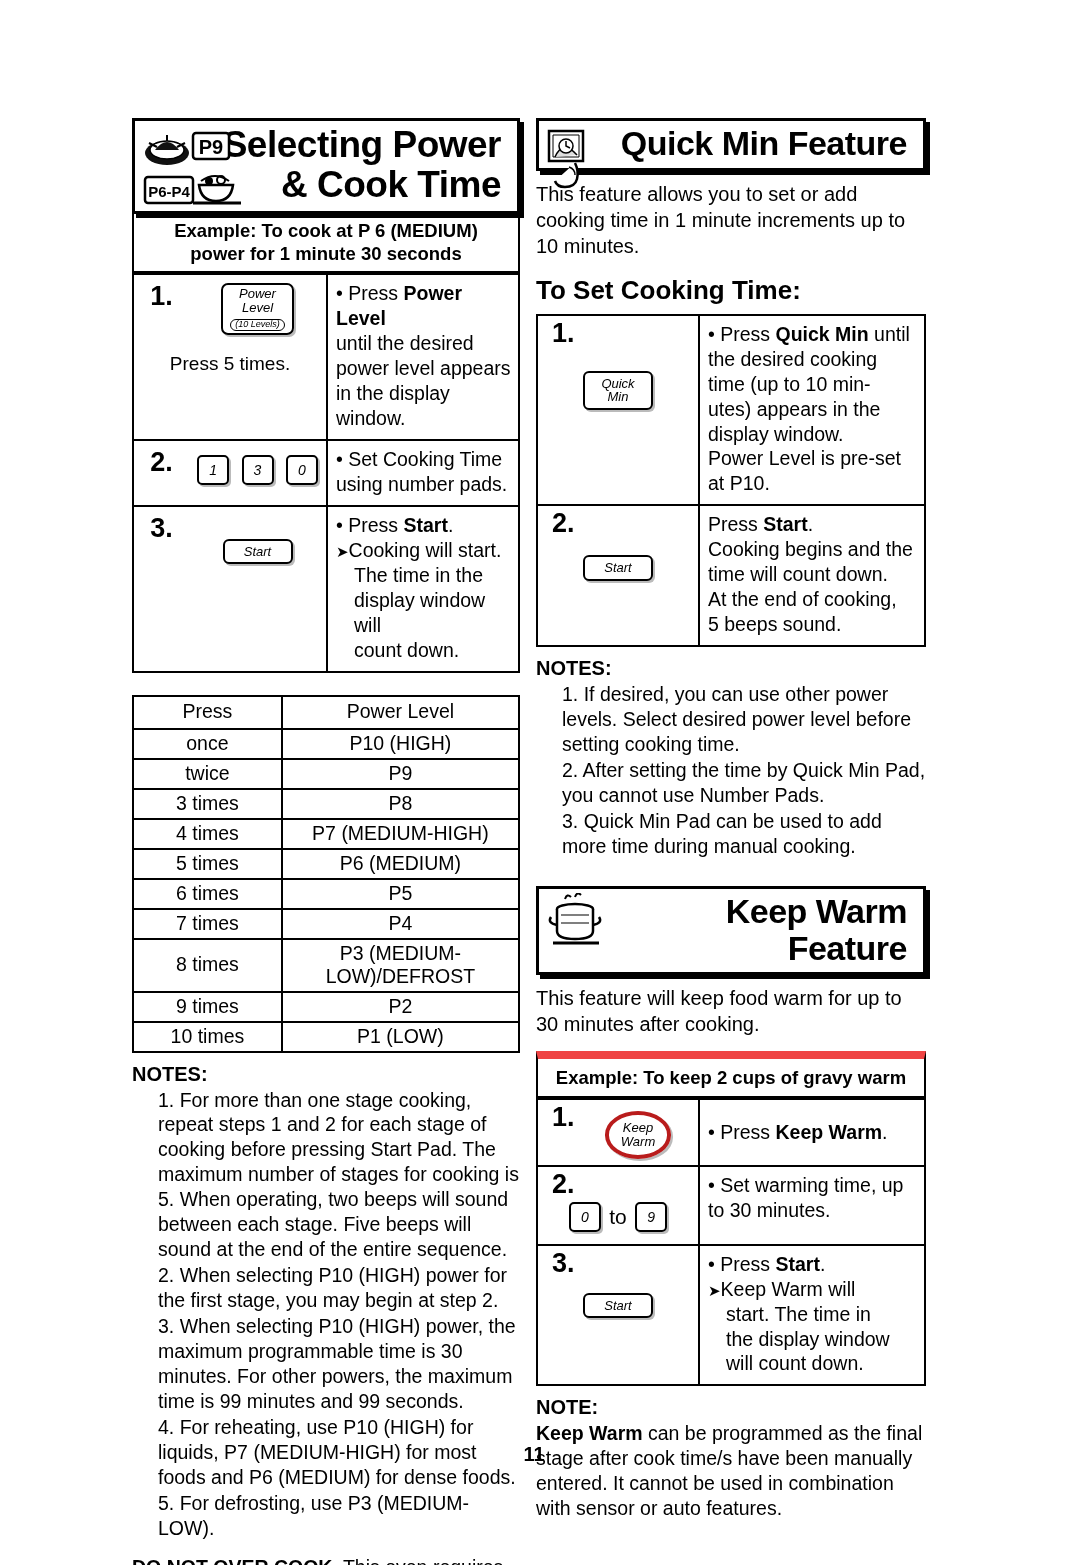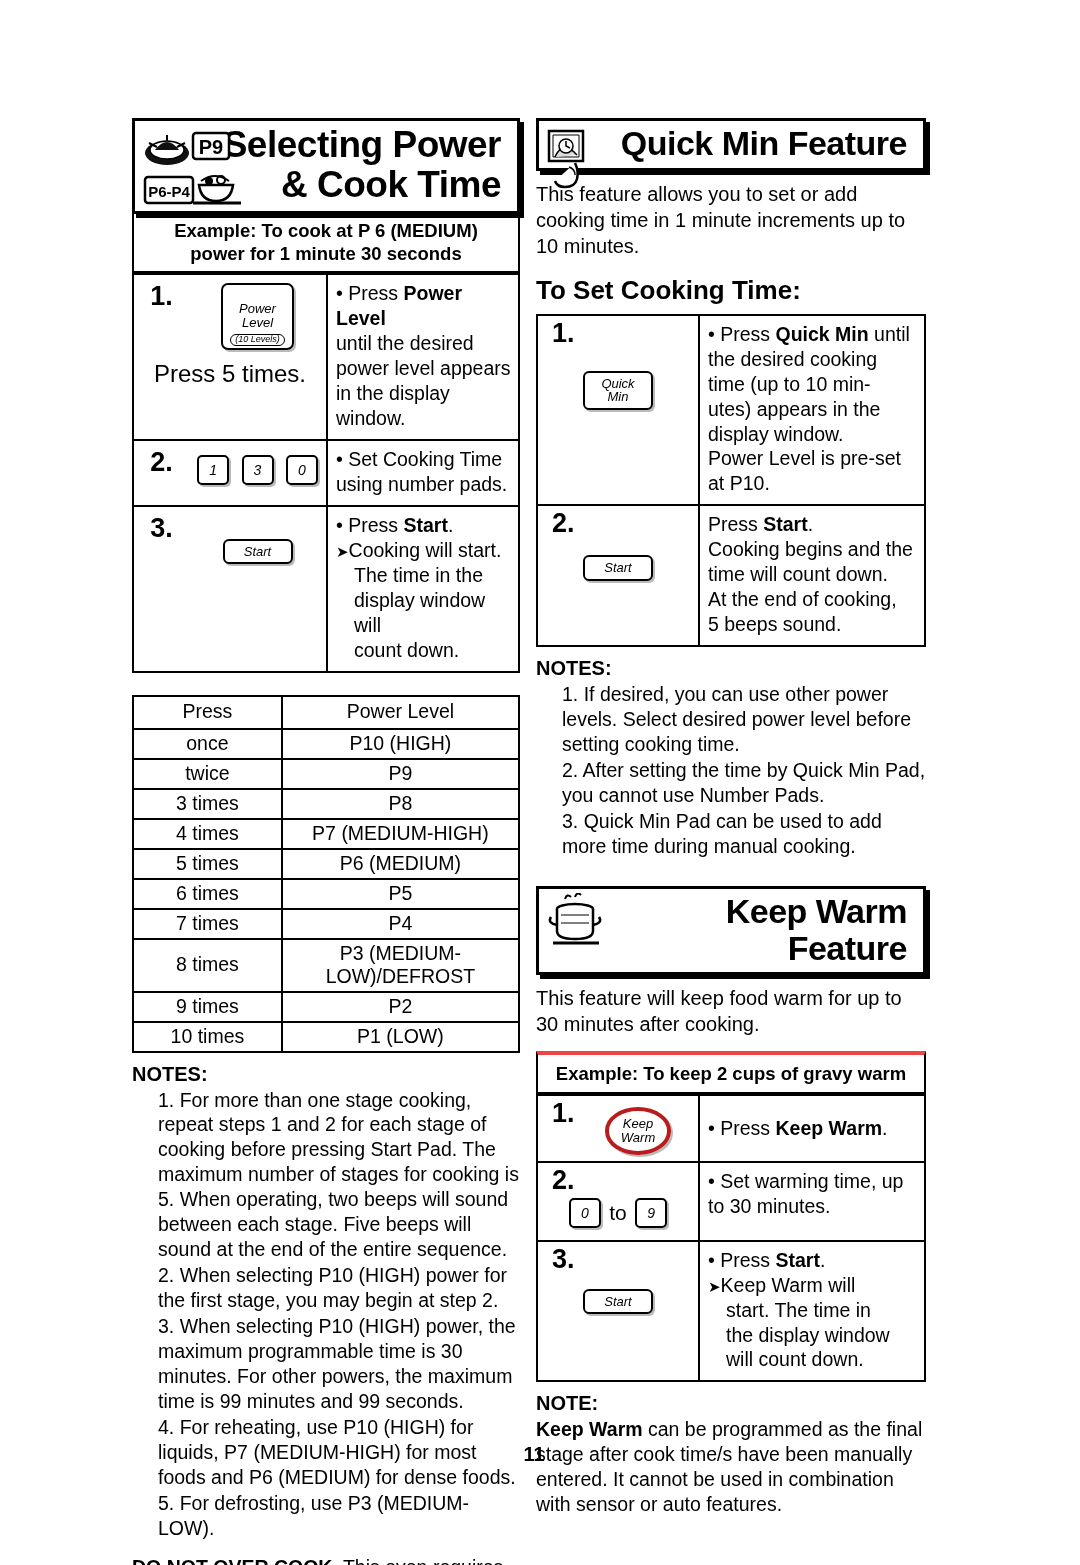--- a/index.html
+++ b/index.html
@@ -61,21 +61,21 @@
   
   .examplebar {
     border: 2px solid #000;
     border-top: none;
     font-weight: bold;
     font-size: 18.5px;
     text-align: center;
     padding: 5px 4px 6px 4px;
     line-height: 1.25;
   }
-  .examplebar.single { border-top: 4px solid #ef4444; padding: 7px 0; }
+  .examplebar.single { border-top: 8px solid #ef4444; padding: 7px 0; }
 
   
   table.steps {
     border-collapse: collapse;
     width: 100%;
     table-layout: fixed;
   }
   table.steps td {
     border: 2px solid #000;
     vertical-align: top;
@@ -158,21 +158,21 @@
     font-style: italic;
     box-shadow: 2px 2px 0 #bbb;
   }
   .powerlevel-btn {
     display: inline-block;
     border: 2px solid #000;
     border-radius: 7px;
     font-size: 13px;
     line-height: 1.1;
     text-align: center;
-    padding: 17px 7px 2px 7px;
+    padding: 2px 7px 2px 7px;
     font-style: italic;
     box-shadow: 2px 2px 0 #bbb;
   }
   .powerlevel-btn .tiny {
     font-size: 9px;
     border: 1.5px solid #000;
     border-radius: 6px;
     display: inline-block;
     padding: 0 4px;
     margin-top: 1px;
@@ -301,21 +301,21 @@
               <div style="font-size:27px;font-weight:bold;text-align:center;padding-top:4px;">1.</div>
             </div>
             <div style="flex:1;text-align:center;padding-top:6px;">
               <span class="powerlevel-btn">
                 <span>Power</span><br>
                 <span>Level</span><br>
                 <span class="tiny">(10 Levels)</span>
               </span>
             </div>
           </div>
-          <div style="font-size:24px;text-align:center;margin-top:10px;">Press 5 times.</div>
+          <div style="font-size:19px;text-align:center;margin-top:18px;">Press 5 times.</div>
         </td>
         <td class="txtcell">
           <span class="bullet">Press <b>Power Level</b></span><br>
           <span>until the desired</span><br>
           <span>power level appears</span><br>
           <span>in the display window.</span>
         </td>
       </tr>
       <tr>
         <td class="padcell" style="width:192px">

